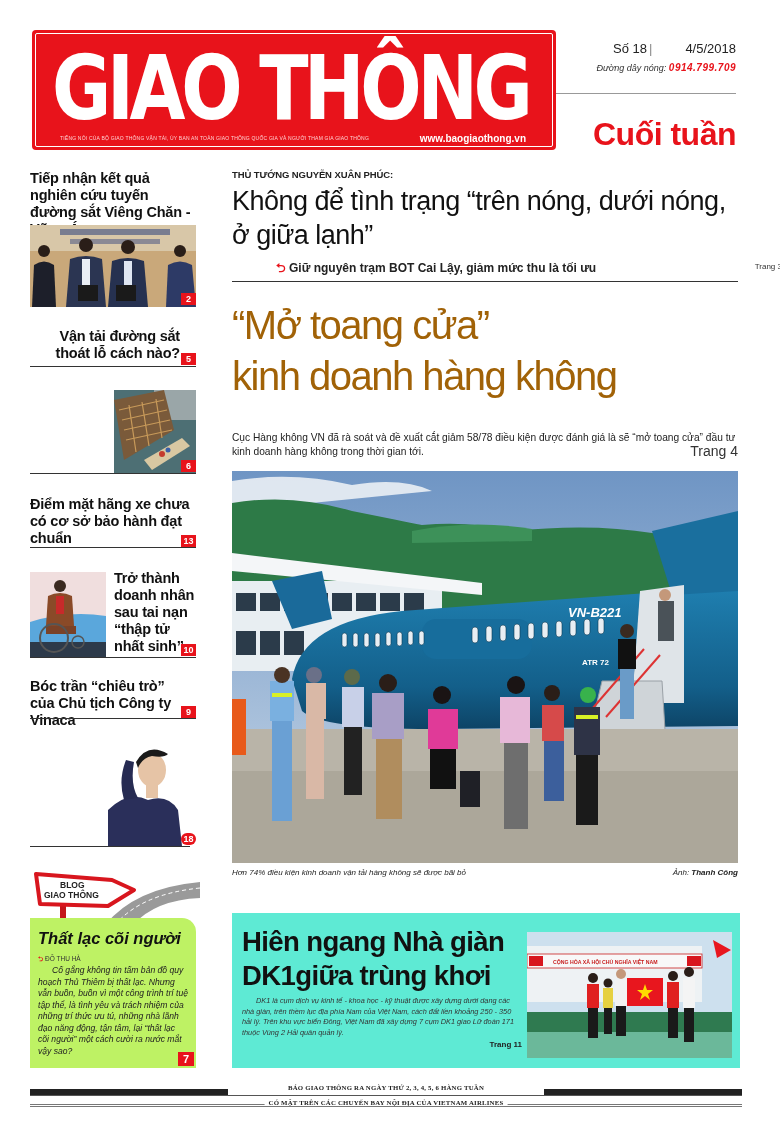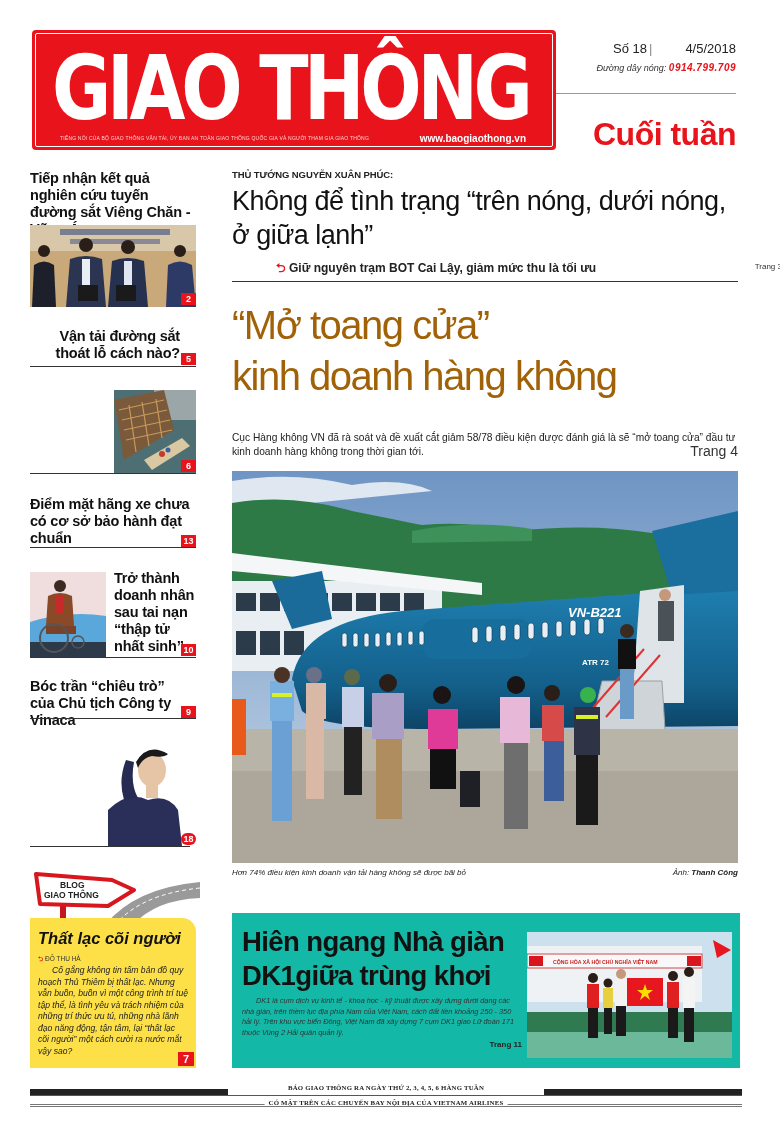--- a/index.html
+++ b/index.html
@@ -43,21 +43,21 @@
     position: absolute; right: 0; background: #e8131b; color: #fff; font-size: 9px; font-weight: bold;
     width: 15px; height: 12px; line-height: 12px; text-align: center;
   }
   .photo { position: absolute; overflow: hidden; }
 
   
   .blog-sign { position: absolute; left: 30px; top: 872px; width: 112px; height: 46px; }
   .blog-road { position: absolute; left: 105px; top: 880px; width: 95px; height: 45px; }
   .blog-box {
     position: absolute; left: 30px; top: 918px; width: 166px; height: 150px;
-    background: #fde047; border-top-right-radius: 14px; padding: 10px 8px 0 8px;
+    background: #bef264; border-top-right-radius: 14px; padding: 10px 8px 0 8px;
   }
   .blog-title { font-size: 16.5px; font-weight: bold; font-style: italic; color: #111; line-height: 20px; }
   .blog-author { font-size: 6.5px; color: #333; margin-top: 6px; line-height: 9px; }
   .blog-author .arr { color: #e8131b; font-weight: bold; }
   .blog-text { font-size: 8.6px; line-height: 11.5px; font-style: italic; color: #222; margin-top: 2px; text-indent: 14px; }
 
   
   .kicker { position: absolute; left: 232px; top: 169px; font-size: 9.5px; font-weight: bold; color: #222; letter-spacing: -0.1px; }
   .h1-top { position: absolute; left: 232px; top: 184px; width: 510px; font-size: 27px; line-height: 34px; color: #111; letter-spacing: -0.5px; }
   .subline { position: absolute; left: 232px; top: 259px; width: 506px; height: 16px; font-size: 12px; font-weight: bold; color: #222; margin-left: 44px; }
@@ -68,21 +68,21 @@
   .h1-main { position: absolute; left: 232px; top: 300px; width: 515px; font-size: 40px; line-height: 51px; color: #a16207; letter-spacing: -1.5px; }
   .lede { position: absolute; left: 232px; top: 431px; width: 506px; font-size: 10.2px; line-height: 13.5px; color: #222; }
   .lede-ref { position: absolute; right: 0; bottom: 0; font-size: 14px; color: #333; }
 
   .main-photo { position: absolute; left: 232px; top: 471px; width: 506px; height: 392px; overflow: hidden; background: #7fa3c7; }
   .caption { position: absolute; left: 232px; top: 868px; width: 506px; font-size: 8px; font-style: italic; color: #222; }
   .caption .credit { position: absolute; right: 0; top: 0; }
   .caption .credit b { font-weight: bold; }
 
   
-  .dk1 { position: absolute; left: 232px; top: 913px; width: 508px; height: 155px; background: #14b8a6; }
+  .dk1 { position: absolute; left: 232px; top: 913px; width: 508px; height: 155px; background: #5eead4; }
   .dk1-title { position: absolute; left: 10px; top: 12px; width: 280px; font-size: 27.5px; line-height: 34px; color: #111; letter-spacing: -0.6px; font-weight: bold; }
   .dk1-text { position: absolute; left: 10px; top: 83px; width: 280px; font-size: 7.3px; line-height: 10.5px; font-style: italic; color: #333; text-indent: 14px; }
   .dk1-ref { position: absolute; left: 10px; top: 127px; width: 280px; text-align: right; font-size: 8px; font-weight: bold; color: #222; }
   .dk1-photo { position: absolute; left: 295px; top: 19px; width: 205px; height: 126px; overflow: hidden; background: #bcd7ea; }
 
   
   .foot1 { position: absolute; left: 30px; top: 1084px; width: 712px; height: 14px; }
   .foot1 .bar { position: absolute; top: 5px; height: 6px; background: #222; }
   .foot1 .thin { position: absolute; left: 0; right: 0; top: 11px; border-bottom: 1px solid #555; }
   .foot1 .txt { position: absolute; left: 180px; right: 180px; top: 0; text-align: center; font-family: "Liberation Serif", serif; font-size: 6.8px; font-weight: bold; color: #222; letter-spacing: 0.2px; }

